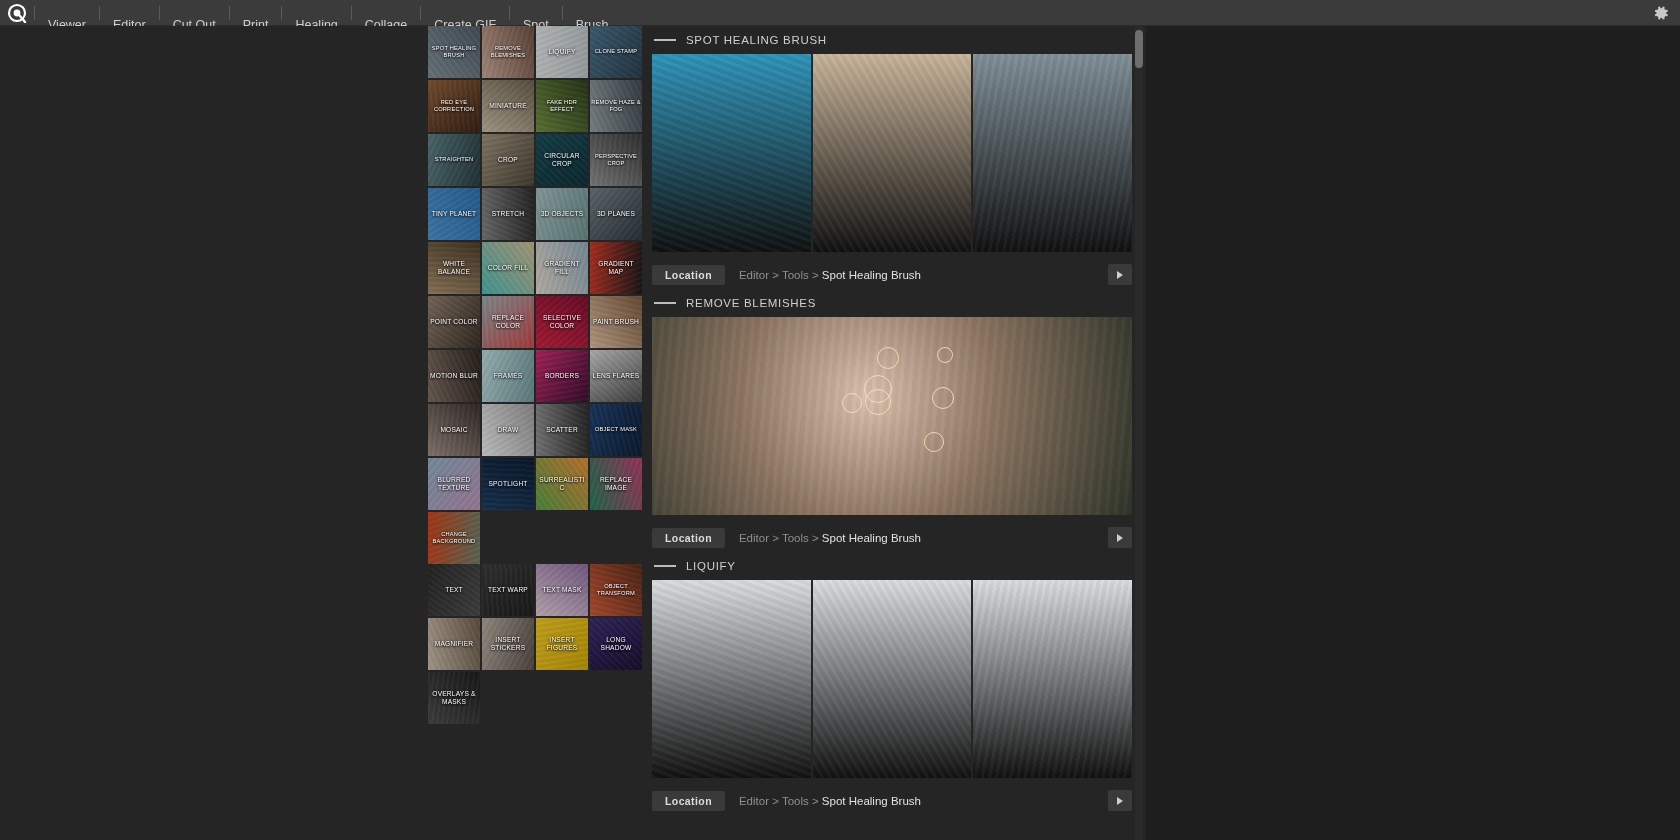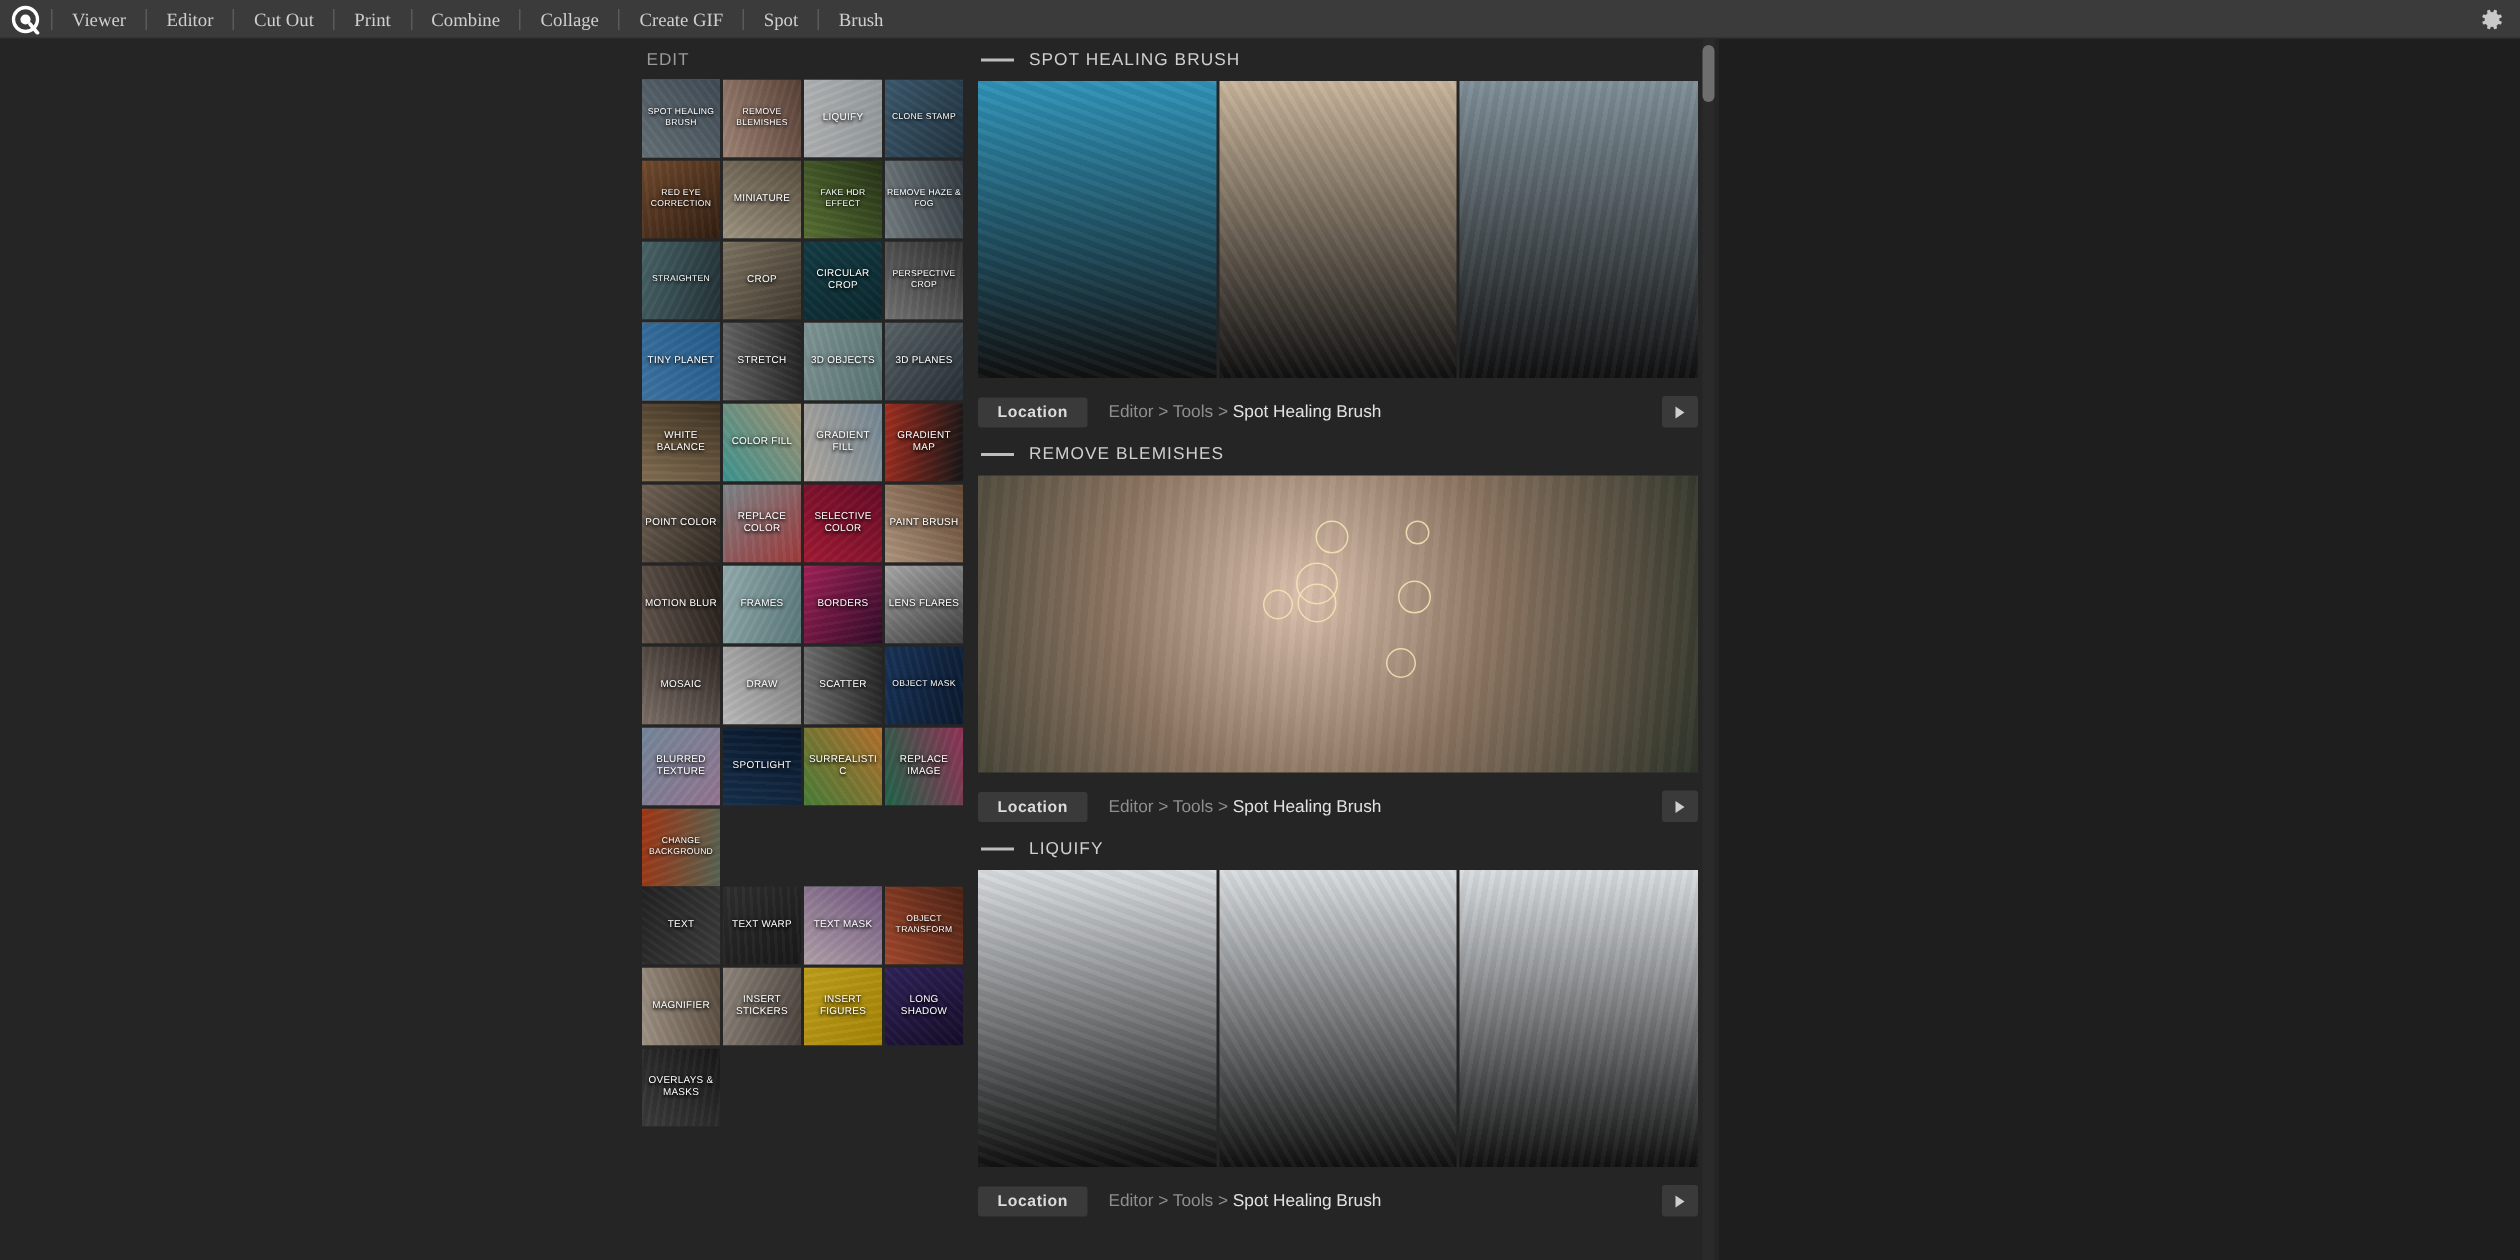--- a/index.html
+++ b/index.html
@@ -18,22 +18,22 @@
     position: relative;
   }
   #logo {
     width: 34px; height: 26px;
     display: flex; align-items: center; justify-content: center;
   }
   #logo svg { display:block; }
   .menu-sep { width:1px; height:14px; background:#5a5a5a; }
   .menu-item {
     color: #cfcfcf; font-size: 12.5px;
-    padding: 0 13px; line-height: 26px; height: 26px;
-    cursor: default; white-space: nowrap; font-family: Liberation Serif, serif;
+    padding: 12px 13px; line-height: 26px; height: 26px;
+    cursor: default; white-space: nowrap;
   }
   #gear {
     position:absolute; right: 10px; top: 4px;
     width:18px; height:18px;
   }
   
   #main { position: relative; width: 1680px; height: 814px; background:#1e1e1e; }
 
   
   #left-panel {
@@ -134,21 +134,21 @@
   <div class="menu-sep"></div>
   <div id="menu-items" style="display:flex;align-items:center;">
       <div class="menu-item">Viewer</div>
       <div class="menu-sep"></div>
       <div class="menu-item">Editor</div>
       <div class="menu-sep"></div>
       <div class="menu-item">Cut Out</div>
       <div class="menu-sep"></div>
       <div class="menu-item">Print</div>
       <div class="menu-sep"></div>
-      <div class="menu-item">Combine</div>
+      <div class="menu-item">Healing</div>
       <div class="menu-sep"></div>
       <div class="menu-item">Collage</div>
       <div class="menu-sep"></div>
       <div class="menu-item">Create GIF</div>
       <div class="menu-sep"></div>
       <div class="menu-item">Spot</div>
       <div class="menu-sep"></div>
       <div class="menu-item">Brush</div>
     </div>
   <div id="gear">
@@ -156,21 +156,20 @@
       <path fill="#c9c9c9" d="M10 6.6a3.4 3.4 0 1 0 0 6.8 3.4 3.4 0 0 0 0-6.8zm0 5.2a1.8 1.8 0 1 1 0-3.6 1.8 1.8 0 0 1 0 3.6z"></path>
       <path fill="#c9c9c9" d="M17.3 11.4l-1.5-.5a5.9 5.9 0 0 0 0-1.8l1.5-.5a.5.5 0 0 0 .3-.6l-.5-1.4a.5.5 0 0 0-.6-.3l-1.5.4a6 6 0 0 0-1.3-1.3l.4-1.5a.5.5 0 0 0-.3-.6l-1.4-.5a.5.5 0 0 0-.6.3l-.5 1.5a5.9 5.9 0 0 0-1.8 0l-.5-1.5a.5.5 0 0 0-.6-.3l-1.4.5a.5.5 0 0 0-.3.6l.4 1.5a6 6 0 0 0-1.3 1.3l-1.5-.4a.5.5 0 0 0-.6.3l-.5 1.4a.5.5 0 0 0 .3.6l1.5.5a5.9 5.9 0 0 0 0 1.8l-1.5.5a.5.5 0 0 0-.3.6l.5 1.4a.5.5 0 0 0 .6.3l1.5-.4a6 6 0 0 0 1.3 1.3l-.4 1.5a.5.5 0 0 0 .3.6l1.4.5a.5.5 0 0 0 .6-.3l.5-1.5a5.9 5.9 0 0 0 1.8 0l.5 1.5a.5.5 0 0 0 .6.3l1.4-.5a.5.5 0 0 0 .3-.6l-.4-1.5a6 6 0 0 0 1.3-1.3l1.5.4a.5.5 0 0 0 .6-.3l.5-1.4a.5.5 0 0 0-.3-.6z"></path>
     </svg>
   </div>
 </div>
 
 <div id="main">
 
   <div id="left-panel">
     <div id="tiles-col">
-        <div class="section-label">EDIT</div>
         <div class="tile-grid">
           <div class="tile sel">
             <div class="thumb" style="background: linear-gradient(48deg, rgb(125, 138, 146) 0%, rgb(77, 91, 102) 100%); filter: saturate(1.05);">
               <div style="position: absolute; inset: 0px; opacity: 0.35; background: repeating-linear-gradient(53deg, rgba(255, 255, 255, 0.1) 0px, rgba(255, 255, 255, 0.1) 2px, rgba(0, 0, 0, 0.12) 2px, rgba(0, 0, 0, 0.12) 5px);"></div>
               <div style="position: absolute; inset: 0px; background: rgba(0, 0, 0, 0.18);"></div>
             </div>
             <div class="cap sm">SPOT HEALING BRUSH</div>
           </div>
           <div class="tile">
             <div class="thumb" style="background: linear-gradient(71deg, rgb(194, 163, 146) 0%, rgb(107, 79, 68) 100%); filter: saturate(1.05);">

